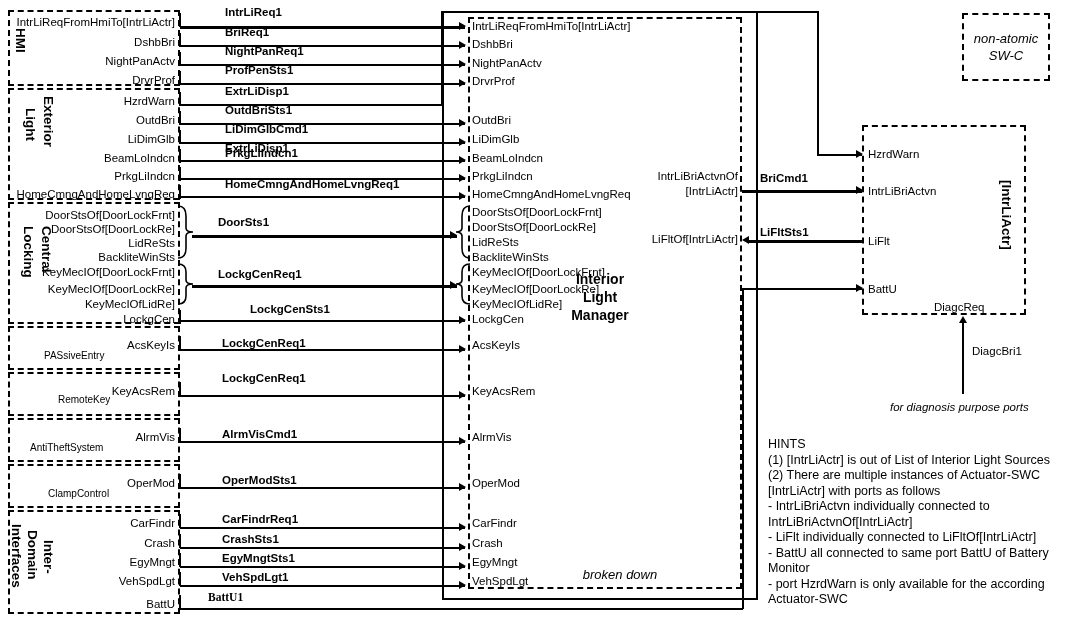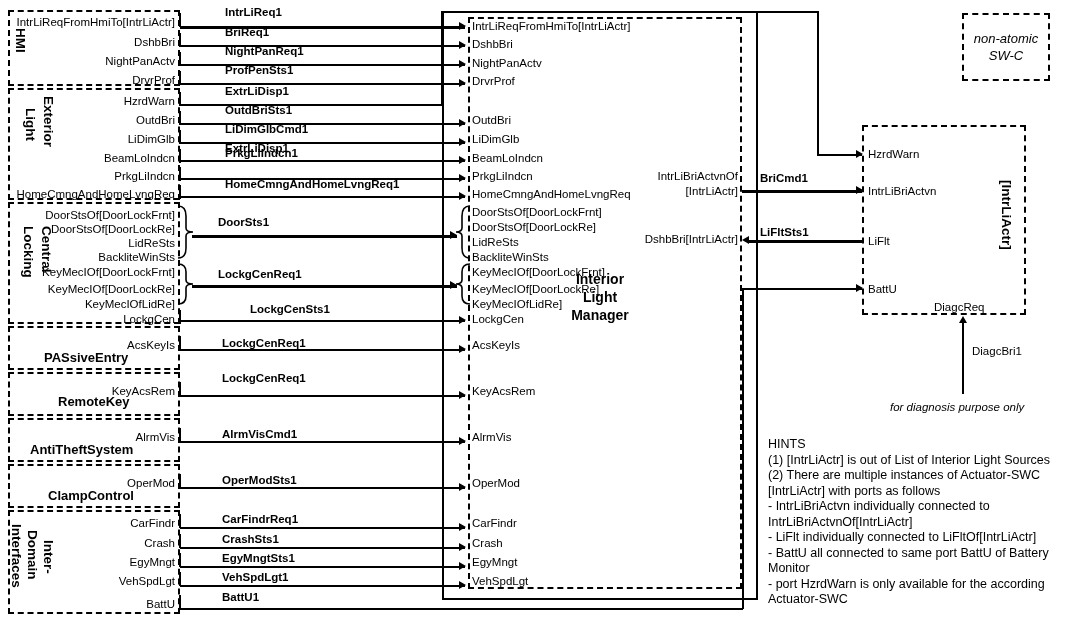--- a/index.html
+++ b/index.html
@@ -6,21 +6,21 @@
   body{font-family:"Liberation Sans",sans-serif;}
   #root{position:relative;width:1080px;height:619px;background:#fff;overflow:hidden;}
   .abs{position:absolute;}
   
   .dashbox{position:absolute;border:2px dashed #000;box-sizing:border-box;}
   .solidbox{position:absolute;border:2px solid #000;box-sizing:border-box;}
   
   .t{position:absolute;font-size:11.5px;color:#000;white-space:nowrap;line-height:12px;}
   .t-right{text-align:right;}
   .sig{position:absolute;font-size:11.5px;font-weight:bold;color:#000;white-space:nowrap;}
-  .grplabel-h{position:absolute;font-size:13px;font-weight:bold;color:#000;white-space:nowrap;}
+  .grplabel-h{position:absolute;font-size:10px;font-weight:normal;color:#000;white-space:nowrap;}
   .line{position:absolute;background:#000;}
   .hl{height:1.6px;}
   .hl2{height:2.8px;}
   .vl{width:1.6px;}
   .arrow{position:absolute;width:0;height:0;border-top:4px solid transparent;
          border-bottom:4px solid transparent;border-left:7px solid #000;}
   .arrowup{position:absolute;width:0;height:0;border-left:4px solid transparent;
          border-right:4px solid transparent;border-bottom:7px solid #000;}
   .arrowleft{position:absolute;width:0;height:0;border-top:4px solid transparent;
          border-bottom:4px solid transparent;border-right:7px solid #000;}
@@ -124,20 +124,21 @@
   </svg>
 
   <div class="solidbox" style="left:442px;top:11px;width:316px;height:589px;"></div>
 
   <div class="dashbox" style="left:468px;top:17px;width:274px;height:572px;"></div>
 
   <div class="ilm" style="left:530px;top:270px;width:140px;">Interior</div>
   <div class="ilm" style="left:530px;top:288px;width:140px;">Light</div>
   <div class="ilm" style="left:530px;top:306px;width:140px;">Manager</div>
 
+  <div class="nfbd" style="left:540px;top:566px;width:160px;">broken down</div>
 
   <div class="t" style="left:472px;top:20px;">IntrLiReqFromHmiTo[IntrLiActr]</div>
   <div class="t" style="left:472px;top:38px;">DshbBri</div>
   <div class="t" style="left:472px;top:57px;">NightPanActv</div>
   <div class="t" style="left:472px;top:75px;">DrvrProf</div>
   <div class="t" style="left:472px;top:114px;">OutdBri</div>
   <div class="t" style="left:472px;top:133px;">LiDimGlb</div>
   <div class="t" style="left:472px;top:152px;">BeamLoIndcn</div>
   <div class="t" style="left:472px;top:170px;">PrkgLiIndcn</div>
   <div class="t" style="left:472px;top:188px;">HomeCmngAndHomeLvngReq</div>
@@ -153,21 +154,21 @@
   <div class="t" style="left:472px;top:385px;">KeyAcsRem</div>
   <div class="t" style="left:472px;top:431px;">AlrmVis</div>
   <div class="t" style="left:472px;top:477px;">OperMod</div>
   <div class="t" style="left:472px;top:517px;">CarFindr</div>
   <div class="t" style="left:472px;top:537px;">Crash</div>
   <div class="t" style="left:472px;top:556px;">EgyMngt</div>
   <div class="t" style="left:472px;top:575px;">VehSpdLgt</div>
 
   <div class="t t-right" style="left:600px;top:170px;width:138px;">IntrLiBriActvnOf</div>
   <div class="t t-right" style="left:600px;top:185px;width:138px;">[IntrLiActr]</div>
-  <div class="t t-right" style="left:600px;top:233px;width:138px;">DshbBri[IntrLiActr]</div>
+  <div class="t t-right" style="left:600px;top:233px;width:138px;">LiFltOf[IntrLiActr]</div>
 
   <svg class="abs" style="left:456px;top:204px;" width="16" height="56">
     <path d="M14 2 Q6 2 6 12 L6 24 Q6 28 -1 28 Q6 28 6 32 L6 44 Q6 54 14 54" fill="none" stroke="#000" stroke-width="1.6"></path>
   </svg>
   <svg class="abs" style="left:456px;top:262px;" width="16" height="44">
     <path d="M14 2 Q6 2 6 10 L6 18 Q6 22 -1 22 Q6 22 6 26 L6 34 Q6 42 14 42" fill="none" stroke="#000" stroke-width="1.6"></path>
   </svg>
 
   <div class="dashbox" style="left:962px;top:13px;width:88px;height:68px;"></div>
   <div class="na" style="left:962px;top:30px;width:88px;">non-atomic</div>
@@ -197,27 +198,27 @@
   <div class="sig" style="left:218px;top:268px;">LockgCenReq1</div>
   <div class="sig" style="left:250px;top:303px;">LockgCenSts1</div>
   <div class="sig" style="left:222px;top:337px;">LockgCenReq1</div>
   <div class="sig" style="left:222px;top:372px;">LockgCenReq1</div>
   <div class="sig" style="left:222px;top:428px;">AlrmVisCmd1</div>
   <div class="sig" style="left:222px;top:474px;">OperModSts1</div>
   <div class="sig" style="left:222px;top:513px;">CarFindrReq1</div>
   <div class="sig" style="left:222px;top:533px;">CrashSts1</div>
   <div class="sig" style="left:222px;top:552px;">EgyMngtSts1</div>
   <div class="sig" style="left:222px;top:571px;">VehSpdLgt1</div>
-  <div class="sig" style="left:222px;top:591px;">BattU1</div>
+  <div class="sig" style="left:208px;top:591px;font-family:Liberation Serif, serif;">BattU1</div>
 
   <div class="sig" style="left:760px;top:172px;">BriCmd1</div>
   <div class="sig" style="left:760px;top:226px;">LiFltSts1</div>
   <div class="t" style="left:972px;top:345px;">DiagcBri1</div>
 
-  <div class="diagnote" style="left:890px;top:401px;">for diagnosis purpose only</div>
+  <div class="diagnote" style="left:890px;top:401px;">for diagnosis purpose ports</div>
 
   <div class="line hl2" style="left:180px;top:26px;width:285px;"></div>
   <div class="arrow" style="left:459px;top:22px;"></div>
 
   <div class="line hl" style="left:180px;top:45px;width:285px;"></div>
   <div class="arrow" style="left:459px;top:41px;"></div>
 
   <div class="line hl" style="left:180px;top:64px;width:285px;"></div>
   <div class="arrow" style="left:459px;top:60px;"></div>
 

